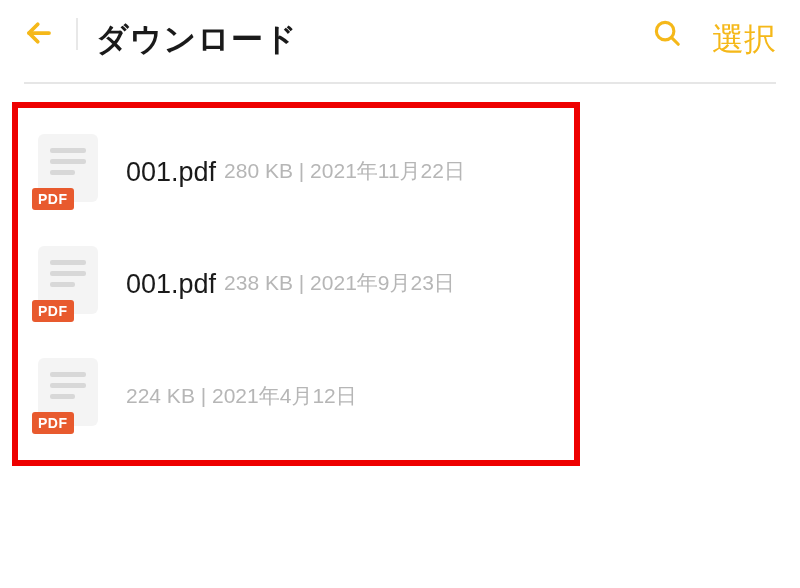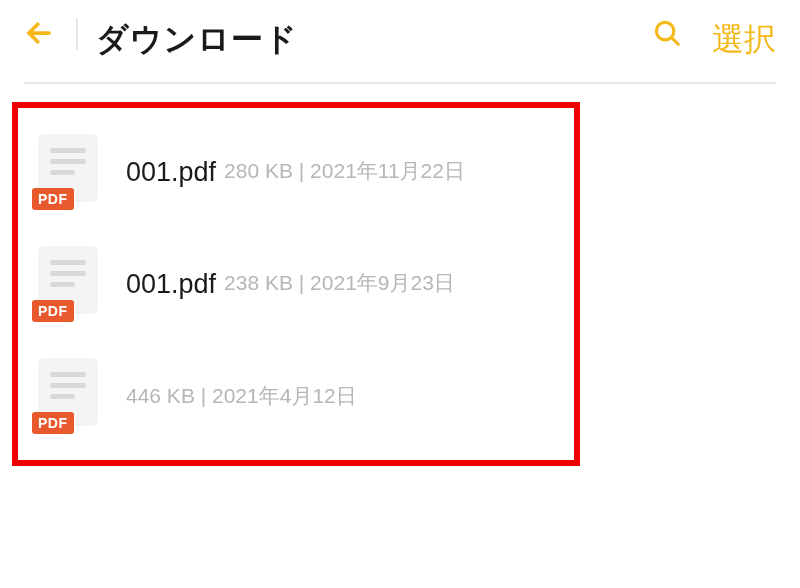--- a/index.html
+++ b/index.html
@@ -197,17 +197,17 @@
     <div class="file-icon">
       <div class="file-icon-bg"></div>
       <div class="file-lines">
         <div class="file-line"></div>
         <div class="file-line"></div>
         <div class="file-line"></div>
       </div>
       <div class="pdf-badge">PDF</div>
     </div>
     <div class="file-info">
-      <div class="file-meta">446 KB | 2021年4月12日</div>
+      <div class="file-meta">224 KB | 2021年4月12日</div>
     </div>
   </div>
 </div>
 </div>
 
 </body></html>

